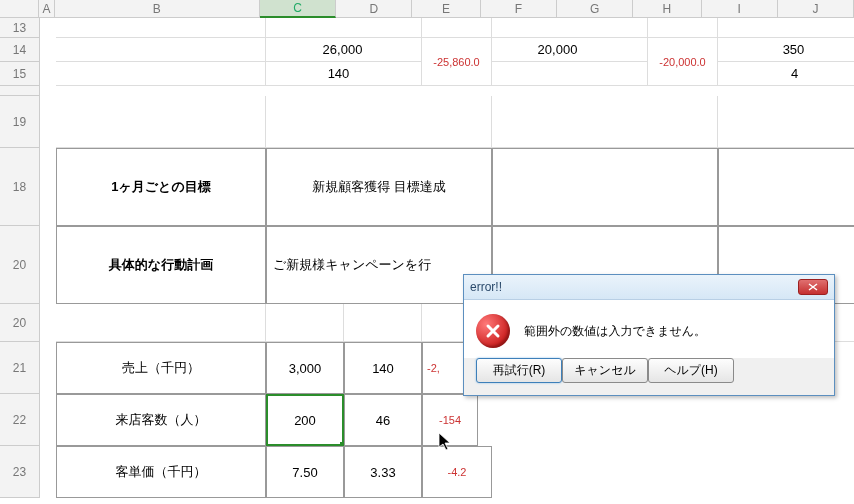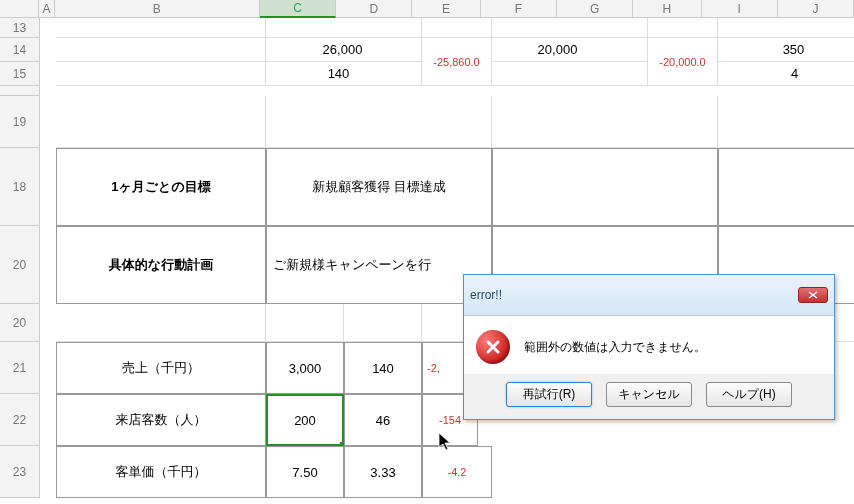--- a/index.html
+++ b/index.html
@@ -39,21 +39,21 @@
     position: absolute;
     left: 463px; top: 274px;
     width: 372px;
     background: #f0f0f0;
     border: 1px solid #5c8fbf;
     box-shadow: 2px 2px 4px rgba(0,0,0,0.25);
     font-size: 12px;
   }
   .titlebar {
     background: linear-gradient(#eaf3fb, #d6e7f6);
-    padding: 12px 6px;
+    padding: 4px 6px;
     display: flex;
     align-items: center;
     justify-content: space-between;
     border-bottom: 1px solid #b8cfe5;
   }
   .titlebar span { color:#2b4a6b; }
   .close-btn {
     width: 30px; height: 16px;
     background: linear-gradient(#e07070,#c53030);
     border: 1px solid #9b2020;
@@ -68,22 +68,22 @@
     background:#fff;
   }
   .err-icon {
     width: 34px; height: 34px; border-radius: 50%;
     background: radial-gradient(circle at 30% 30%, #ff7a7a, #cc1f1f 70%);
     display:flex; align-items:center; justify-content:center;
     color:#fff; font-weight:bold; font-size:18px;
     box-shadow: inset -2px -2px 3px rgba(0,0,0,0.3);
   }
   .dlg-buttons {
-    padding: 8px 12px 12px 12px;
-    display:flex; gap: 14px; justify-content:center;
+    padding: 0 12px 12px 12px;
+    display:flex; justify-content:flex-start;
     background:#f0f0f0;
   }
   .winbtn {
     min-width: 86px; padding: 3px 10px;
     background: linear-gradient(#fdfdfd,#e5e5e5);
     border:1px solid #8a8a8a;
     border-radius:3px; font-size:12px;
     cursor:pointer;
   }
   .winbtn.primary {

